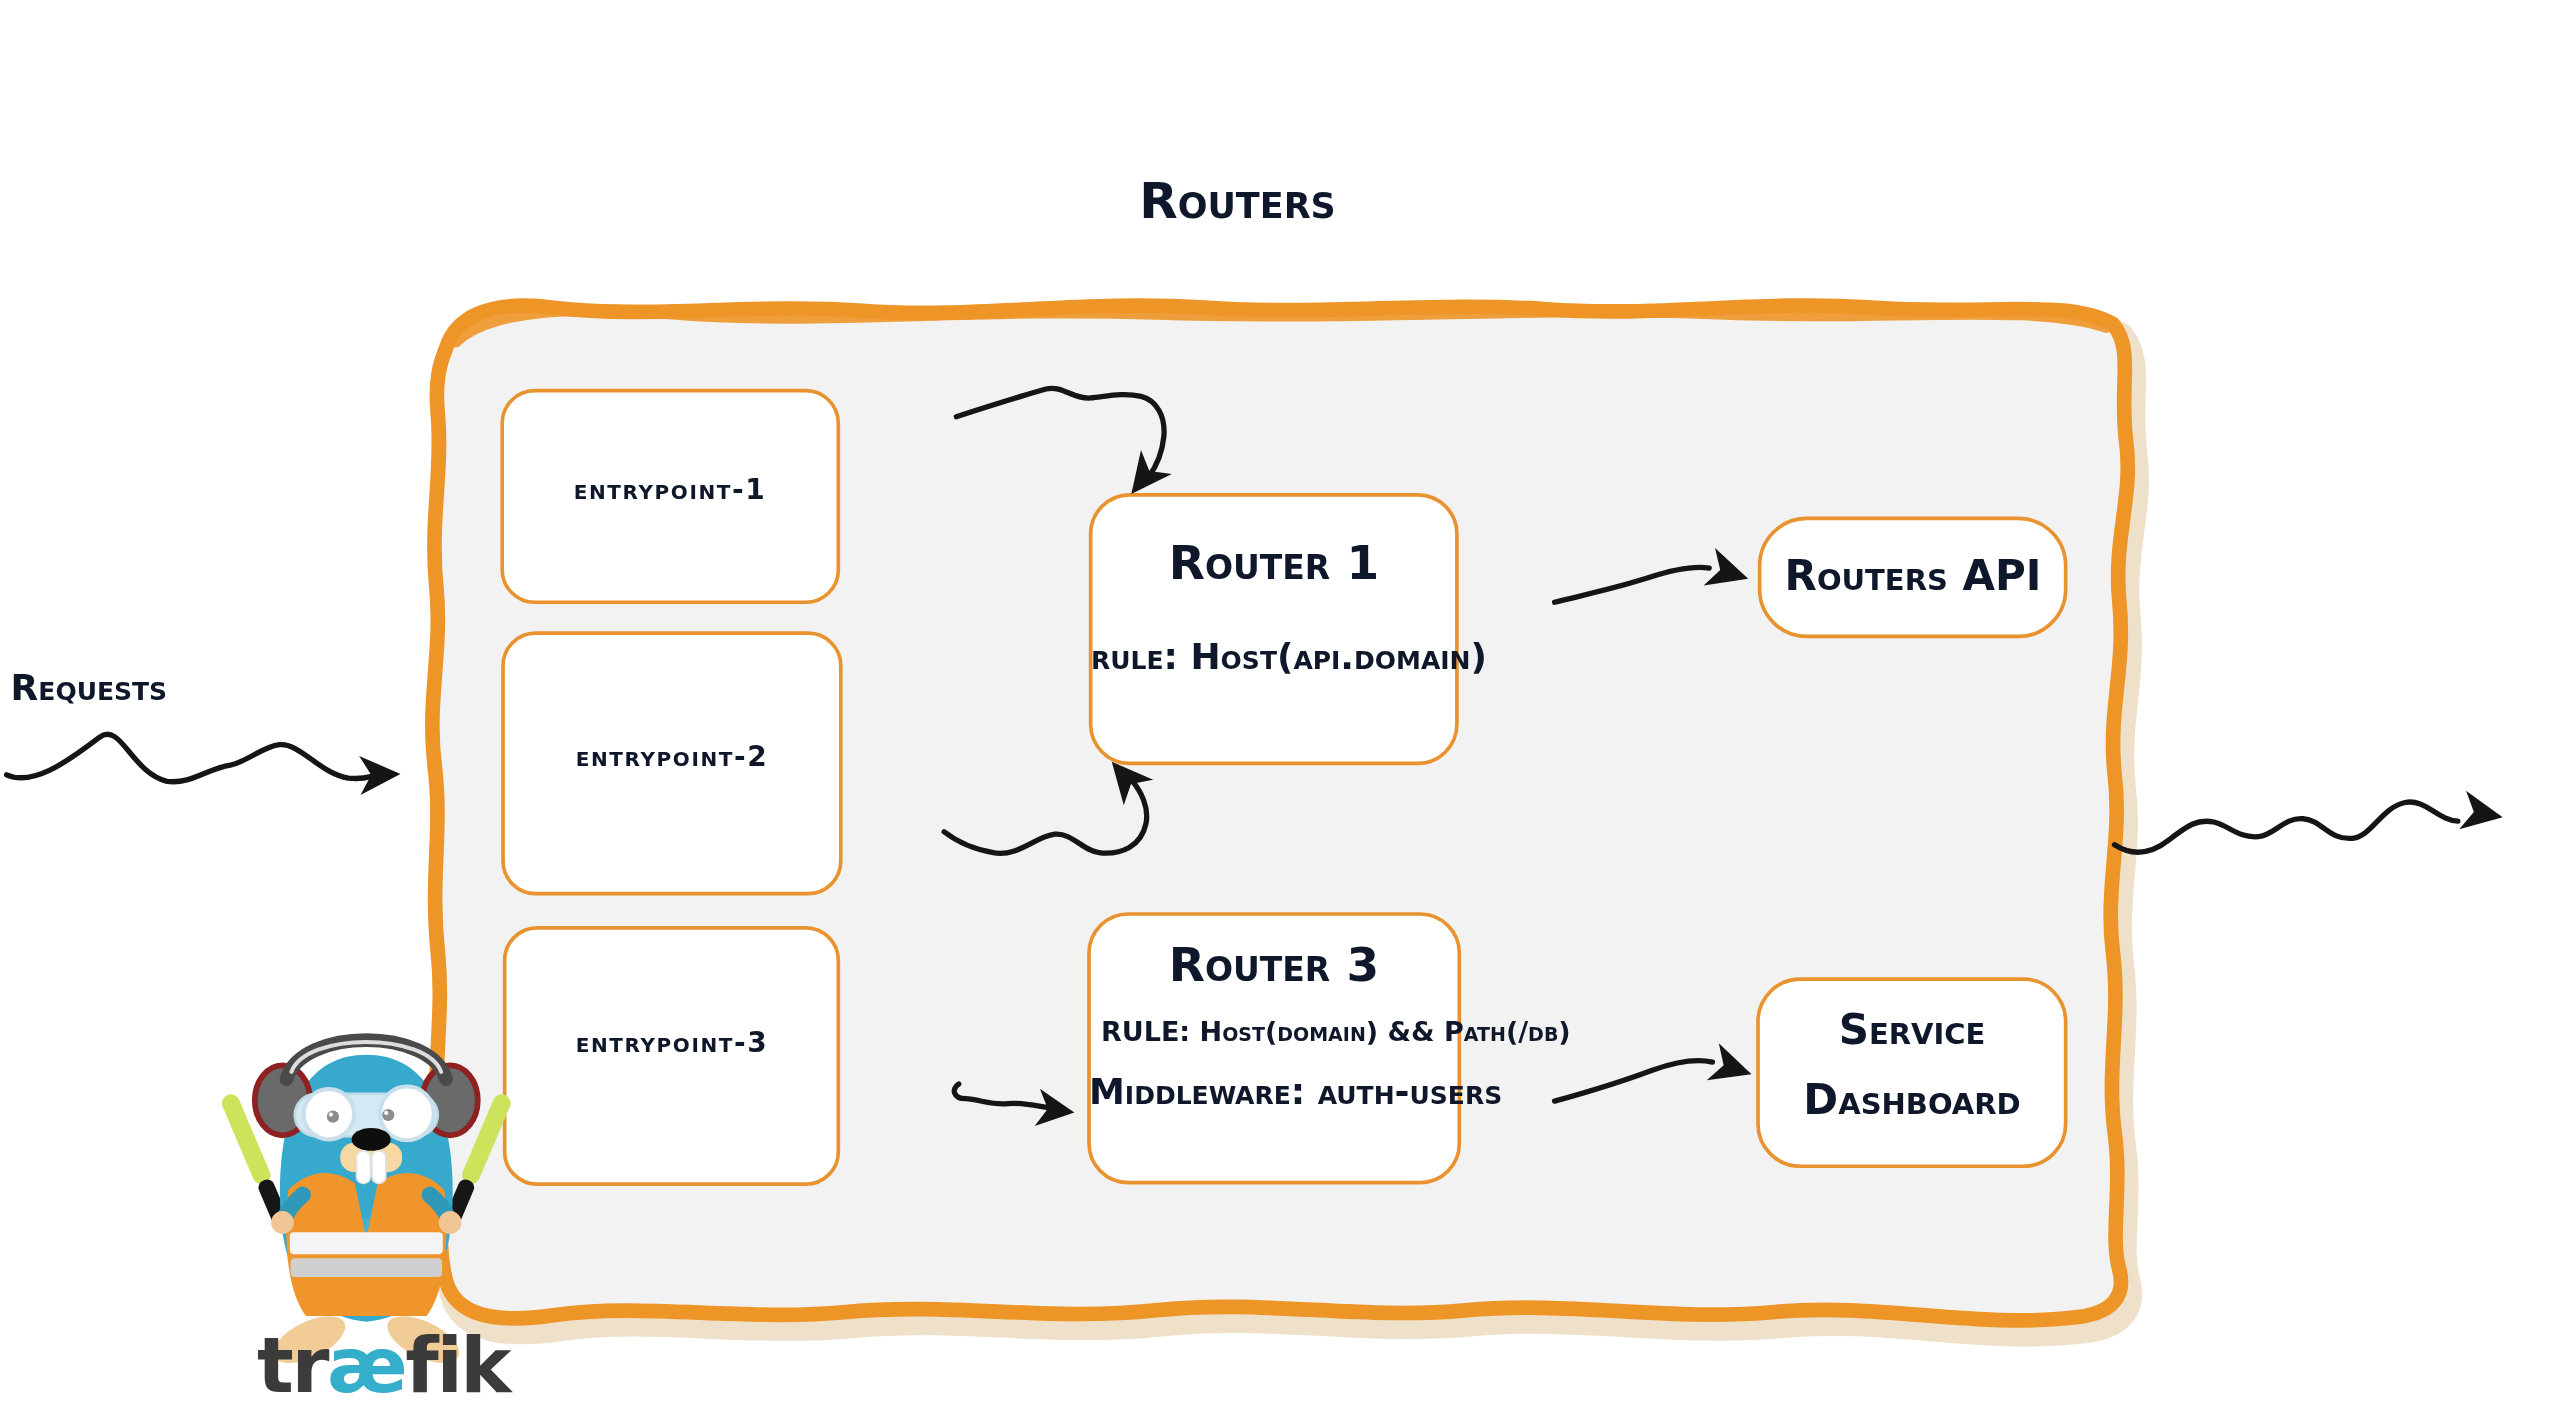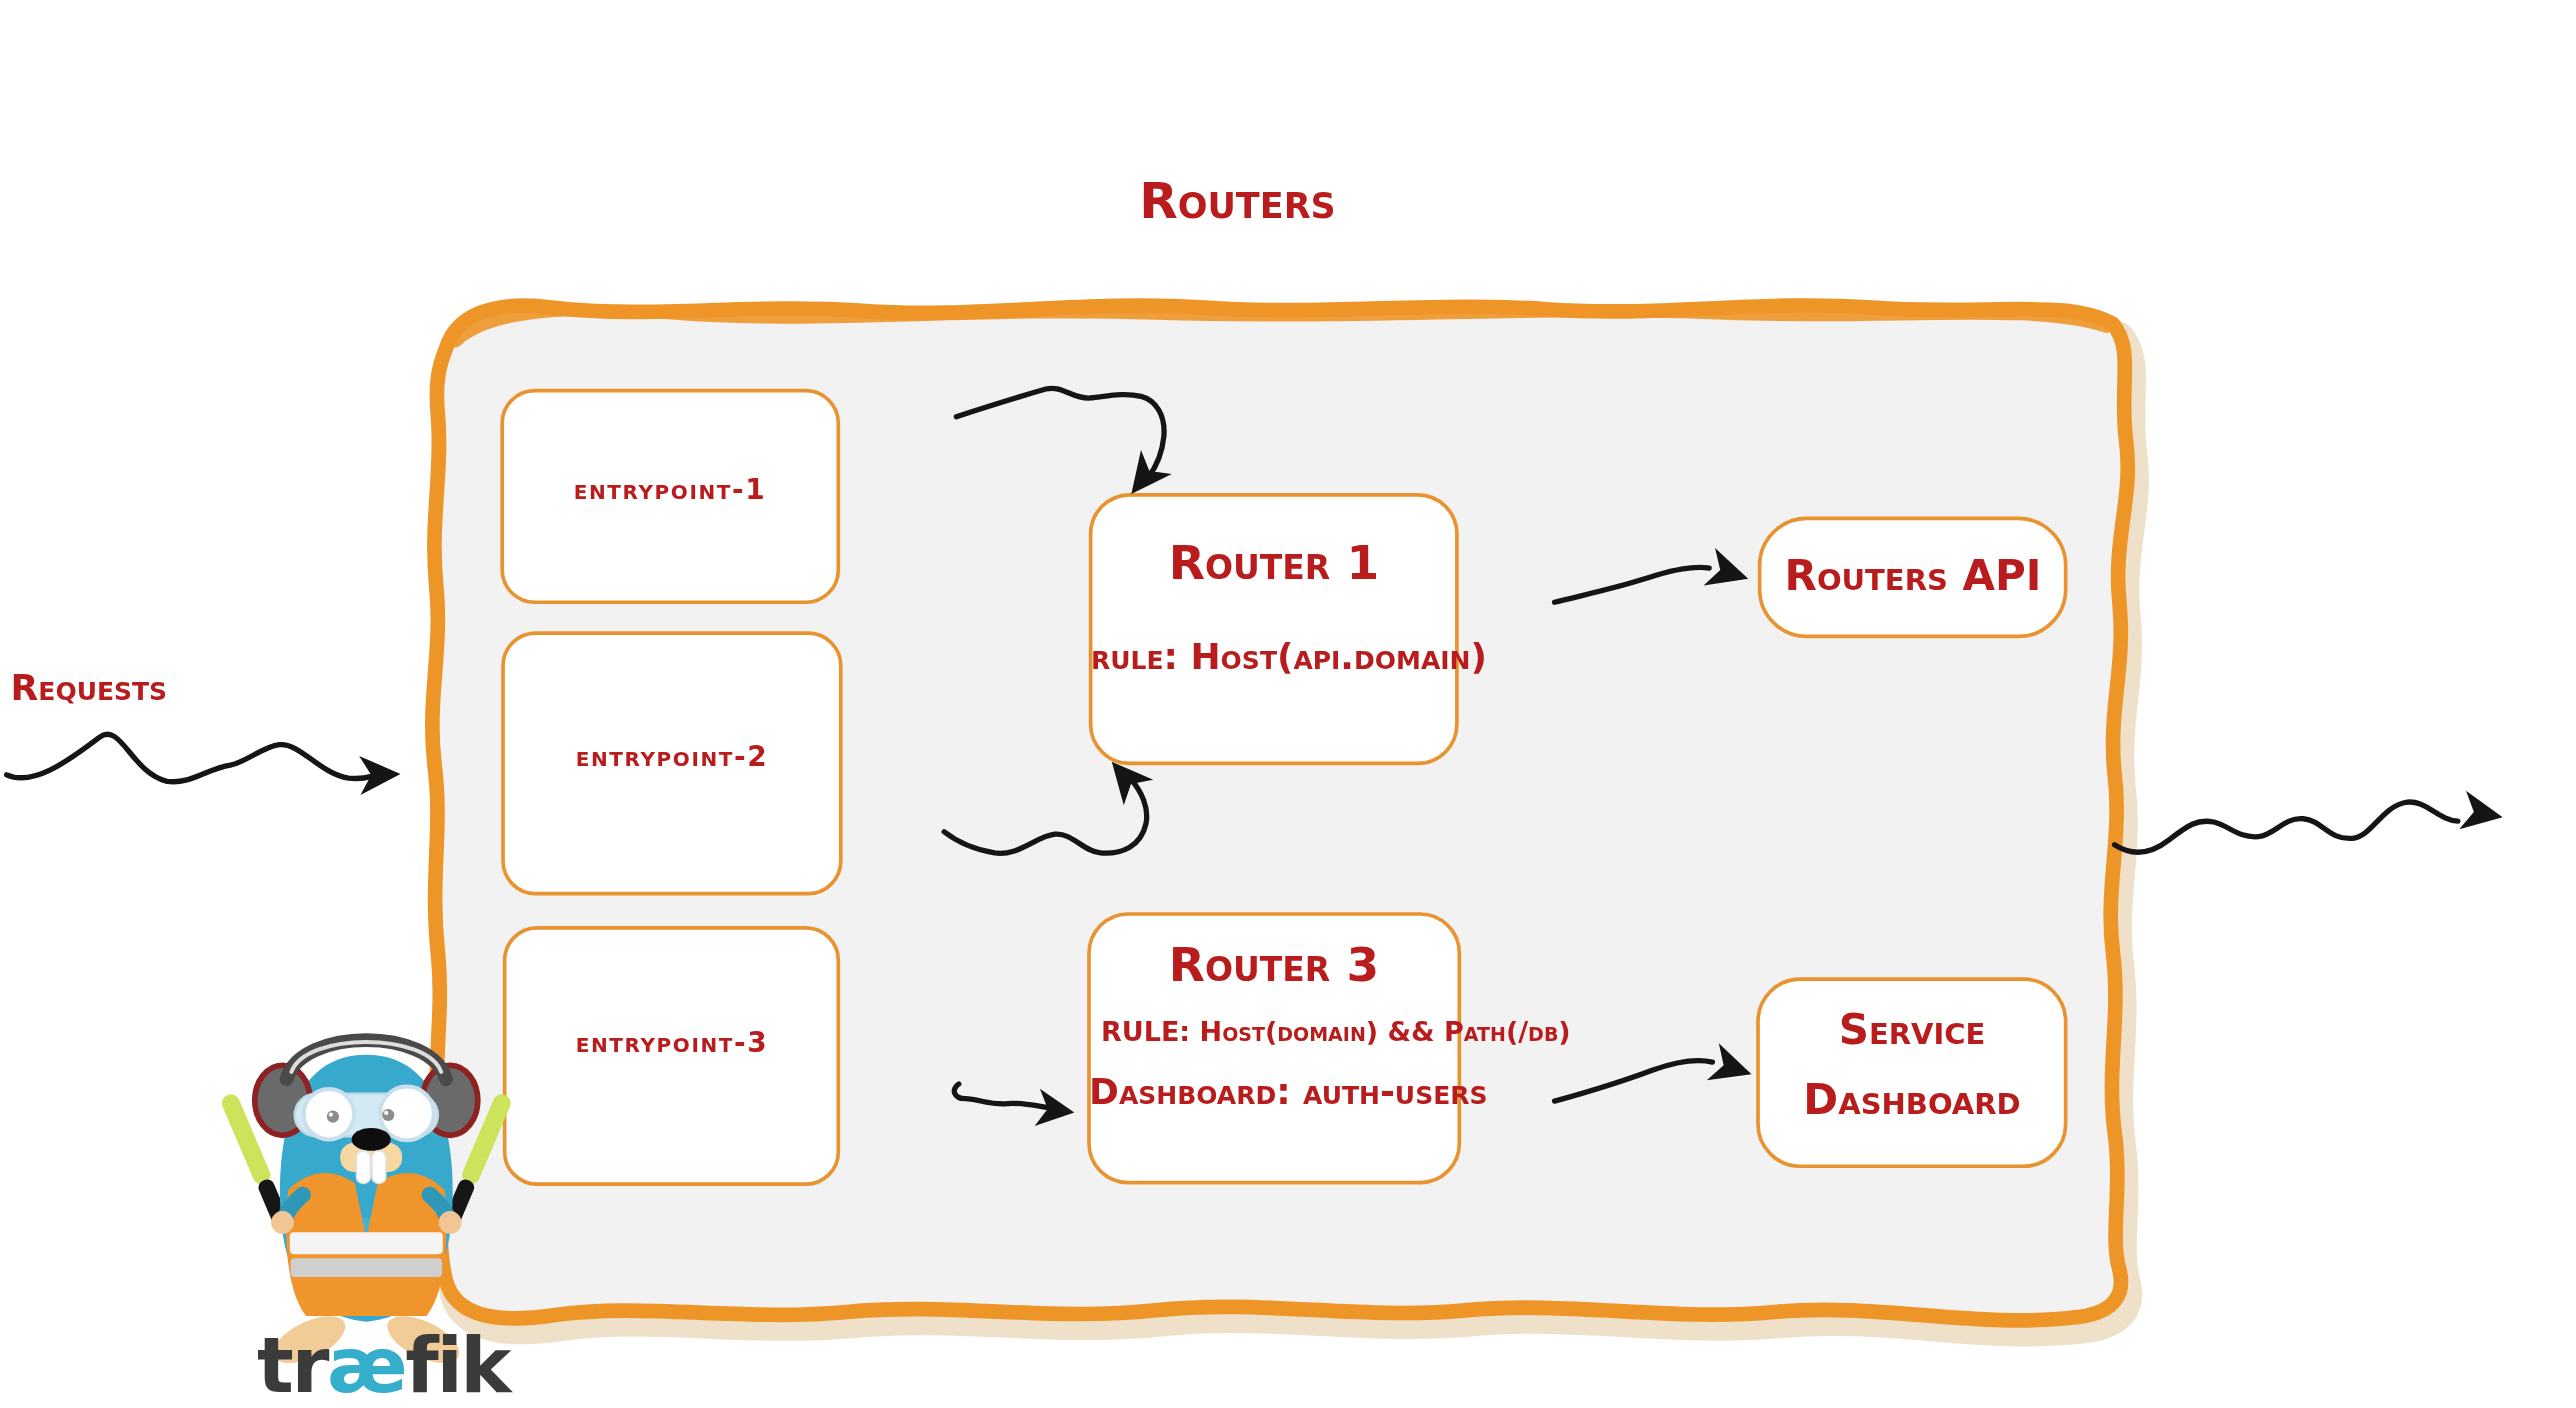--- a/index.html
+++ b/index.html
@@ -1,19 +1,19 @@
 <!DOCTYPE html>
 <html style="font-size:13px"><head>
 <meta charset="utf-8">
 <style>
   html,body{margin:0;padding:0;width:2576px;height:1408px;overflow:hidden;background:#ffffff;}
   .stage{position:relative;width:2576px;height:1408px;background:#ffffff;
          font-family:"DejaVu Sans","Liberation Sans",sans-serif;color:#1a1a1a;}
   .stage svg{position:absolute;left:0;top:0;}
-  .lbl{position:absolute;font-variant:small-caps;font-weight:600;color:#b91c1c;
+  .lbl{position:absolute;font-variant:small-caps;font-weight:600;color:#0f172a;
        white-space:nowrap;line-height:1.15;}
   .ctr{text-align:center;}
   .title{font-size:50px;}
   .eplbl{font-size:28px;letter-spacing:1.6px;}
   .rtitle{font-size:47px;}
   .rrule{font-size:36px;}
   .r2rule{font-size:27px;}
   .r2mw{font-size:36px;}
   .svclbl{font-size:42px;}
   .sidelbl{font-size:36px;}
@@ -153,21 +153,21 @@
 
   <div class="lbl eplbl ctr" style="left:502px;top:474px;width:336px;">entrypoint-1</div>
   <div class="lbl eplbl ctr" style="left:503px;top:741px;width:338px;">entrypoint-2</div>
   <div class="lbl eplbl ctr" style="left:505px;top:1027px;width:334px;">entrypoint-3</div>
 
   <div class="lbl rtitle ctr" style="left:1091px;top:536px;width:366px;">Router 1</div>
   <div class="lbl rrule ctr" style="left:1091px;top:636px;width:366px;">rule: Host(api.domain)</div>
 
   <div class="lbl rtitle ctr" style="left:1089px;top:938px;width:370px;">Router 3</div>
   <div class="lbl r2rule ctr" style="left:1089px;top:1016px;width:370px;margin-left:12px;">RULE: Host(domain) &amp;&amp; Path(/db)</div>
-  <div class="lbl r2mw ctr" style="left:1089px;top:1071px;width:370px;">Dashboard: auth-users</div>
+  <div class="lbl r2mw ctr" style="left:1089px;top:1071px;width:370px;">Middleware: auth-users</div>
 
   <div class="lbl svclbl ctr" style="left:1760px;top:552px;width:306px;">Routers API</div>
 
   <div class="lbl svclbl ctr" style="left:1758px;top:1076px;width:308px;">Dashboard</div>
   <div class="lbl svclbl ctr" style="left:1758px;top:1006px;width:308px;">Service</div>
 
   <div class="wordmark">
     <span class="wm-dark">tr</span><span class="wm-teal">æ</span><span class="wm-dark">fik</span>
   </div>
 

